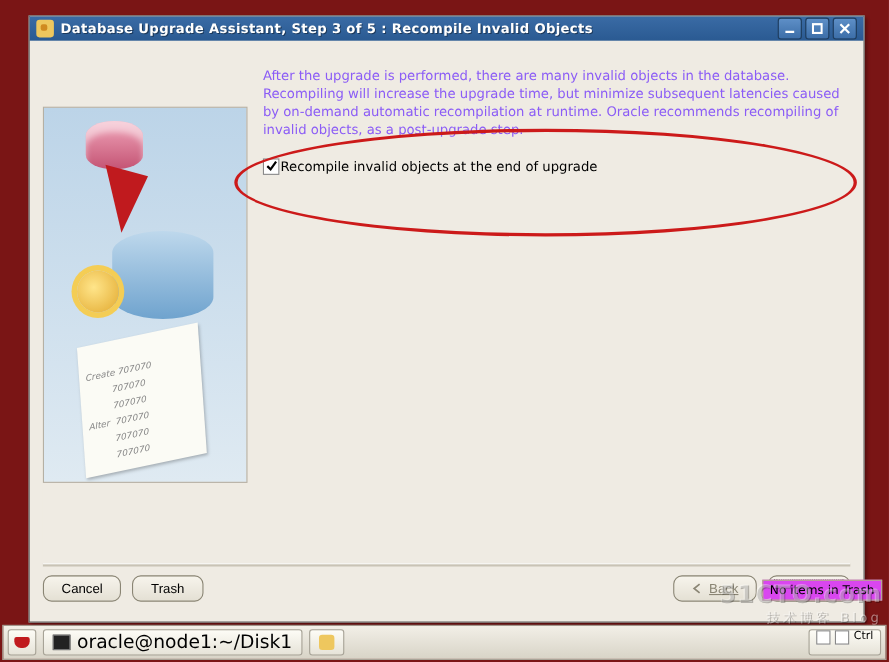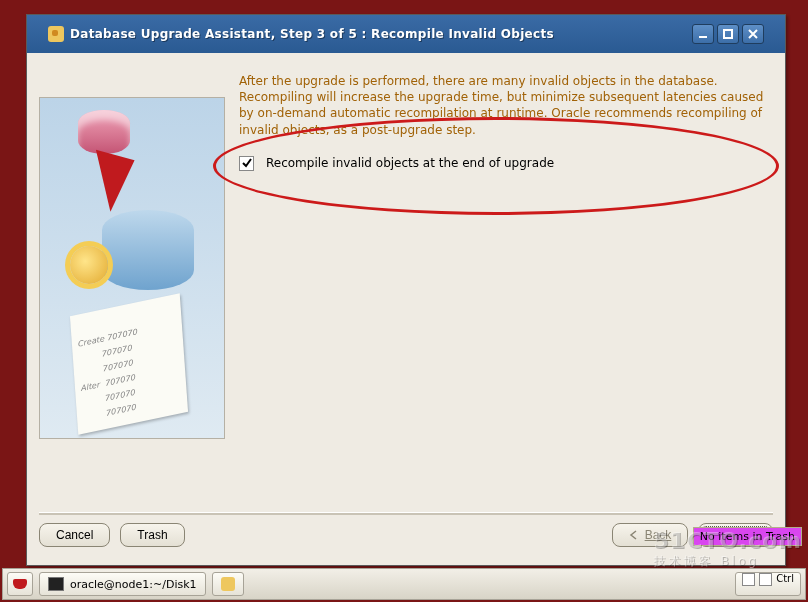--- a/index.html
+++ b/index.html
@@ -1,62 +1,62 @@
 <!DOCTYPE html>
 <html><head>
 <meta charset="utf-8">
 <style>
   html,body{margin:0;padding:0;width:808px;height:602px;font-family:"DejaVu Sans",Arial,sans-serif;font-size:12px;background:#7a1515;overflow:hidden}
   
   .dialog{position:absolute;left:26px;top:14px;width:758px;height:550px;background:#efebe3;border:1px solid #5a5a5a;box-shadow:2px 2px 3px rgba(0,0,0,.3)}
-  .titlebar{height:38px;background:linear-gradient(#3a6ba5,#2a5a92);display:flex;align-items:center;padding:0 21px;color:#fff;font-weight:bold;text-shadow:1px 1px 0 rgba(0,0,0,.4)}
+  .titlebar{height:22px;background:linear-gradient(#3a6ba5,#2a5a92);display:flex;align-items:center;padding:0 6px;color:#fff;font-weight:bold;text-shadow:1px 1px 0 rgba(0,0,0,.4)}
   .titlebar .icon{width:16px;height:16px;margin-right:6px;background:#eec75e;border-radius:3px;position:relative}
   .titlebar .icon::after{content:"";position:absolute;top:4px;left:4px;width:6px;height:6px;background:#d08a20;border-radius:2px}
   .titlebar .title{flex:1;letter-spacing:.3px}
   .winbtns{display:flex;gap:3px}
   .winbtn{width:20px;height:18px;background:linear-gradient(#5e8fc7,#3c6ea8);border:1px solid #1f3d5e;border-radius:3px;display:flex;align-items:center;justify-content:center;color:#fff;cursor:pointer}
   .winbtn svg{width:10px;height:10px;stroke:#fff;stroke-width:2;fill:none}
   
   .content{position:absolute;left:12px;top:42px;right:12px;bottom:56px;background:#efebe3;display:flex}
   .sidebar-img{width:184px;height:340px;margin-right:14px;margin-top:40px;background:linear-gradient(#bcd4e8,#dfeaf2);border:1px solid #b5b0a4;position:relative;overflow:hidden}
   
   .db-top{position:absolute;left:38px;top:12px;width:52px;height:44px;border-radius:50%/30%;background:linear-gradient(#f0a4b9,#c45474);box-shadow:inset 0 10px 6px rgba(255,255,255,.5)}
   .arrow-red{position:absolute;left:48px;top:56px;width:0;height:0;border-left:30px solid transparent;border-right:10px solid transparent;border-top:56px solid #c01a1e;transform:rotate(15deg)}
   .db-bot{position:absolute;left:62px;top:112px;width:92px;height:80px;background:linear-gradient(#bed8ec,#6fa3ce);border-radius:50%/25%}
   .gear{position:absolute;left:30px;top:148px;width:38px;height:38px;border-radius:50%;background:radial-gradient(circle at 40% 40%,#ffe58a,#e2a92e);box-shadow:0 0 0 5px #f4cd55}
   .scroll{position:absolute;left:34px;top:206px;width:110px;height:120px;background:#fbfbf5;transform:skewY(-8deg) rotate(-4deg);box-shadow:1px 2px 3px rgba(0,0,0,.25)}
   .scroll::before{content:"Create 707070\A          707070\A          707070\A Alter  707070\A          707070\A          707070";white-space:pre;font-size:8px;color:#888;font-style:italic;position:absolute;left:6px;top:22px;line-height:15px}
   
   .pane{flex:1;position:relative}
-  .desc{color:#a16207;line-height:1.35;margin-top:16px}
-  .checkrow{margin-top:18px;display:flex;align-items:center;gap:12px}
+  .desc{color:#8b5cf6;line-height:1.35;margin-top:4px}
+  .checkrow{margin-top:18px;display:flex;align-items:center;gap:1px}
   .chk{width:13px;height:13px;border:1px solid #888;background:#fff;display:inline-flex;align-items:center;justify-content:center}
   .chk svg{width:10px;height:10px;stroke:#000;stroke-width:2;fill:none}
   .ellipse{position:absolute;left:-26px;top:60px;width:560px;height:92px;border:3px solid #cc1a1a;border-radius:50%;pointer-events:none}
   
   .divider{position:absolute;left:12px;right:12px;bottom:50px;height:2px;background:#c9c3b5;border-top:1px solid #fff}
   .btnbar{position:absolute;left:12px;right:12px;bottom:12px;height:30px;display:flex;align-items:flex-start}
   .btn{height:24px;padding:0 16px;border:1px solid #8a8574;border-radius:8px;background:linear-gradient(#f7f4ec,#e4e0d4);display:inline-flex;align-items:center;gap:6px;cursor:pointer;font-size:12px}
   .btn.dotted{outline:1px dotted #555;outline-offset:-4px}
   .btn.disabled{color:#8a8574}
   .btn .arw{width:10px;height:10px}
   .gapL{margin-left:10px}
   .spacer{flex:1}
   
   .trash-tip{position:absolute;right:6px;bottom:56px;background:#d946ef;border:1px solid #b3ad89;padding:2px 6px;font-size:11px}
   .taskbar{position:absolute;left:2px;right:2px;bottom:2px;height:30px;background:linear-gradient(#f2efe7,#d8d4c7);border:1px solid #a7a397;display:flex;align-items:center;gap:6px;padding:0 4px}
-  .tbtn{height:22px;border:1px solid #a7a397;border-radius:3px;background:linear-gradient(#fdfcf6,#e6e3d8);padding:0 8px;display:flex;align-items:center;gap:6px;font-size:11px;max-width:330px;overflow:hidden;white-space:nowrap}
+  .tbtn{height:22px;border:1px solid #a7a397;border-radius:3px;background:linear-gradient(#fdfcf6,#e6e3d8);padding:0 8px;display:flex;align-items:center;gap:6px;font-size:17px;max-width:330px;overflow:hidden;white-space:nowrap}
   .tbtn.start{width:24px;padding:0;justify-content:center}
   .hat{width:14px;height:10px;background:#c01a1e;border-radius:2px 2px 6px 6px}
   .term{width:14px;height:12px;background:#222;border:1px solid #777}
   .dico{width:14px;height:14px;background:#eec75e;border-radius:3px}
   .tray{margin-left:auto;height:22px;padding:0 6px;border:1px solid #a7a397;border-radius:3px;background:linear-gradient(#fdfcf6,#e6e3d8);display:flex;align-items:flex-start;gap:4px;font-size:10px}
   .tray .sq{width:11px;height:11px;border:1px solid #888;background:#fff}
   .wm{position:absolute;right:6px;bottom:32px;font-size:22px;font-weight:900;letter-spacing:1px;color:rgba(255,255,255,.35);text-shadow:1px 1px 0 rgba(0,0,0,.25);pointer-events:none}
-  .wm small{display:block;font-size:12px;font-weight:normal;color:rgba(255,255,255,.45);letter-spacing:3px}
+  .wm small{display:block;font-size:12px;font-weight:normal;text-align:right;color:rgba(255,255,255,.45);letter-spacing:3px}
 </style>
 </head>
 <body>
 
 <div class="dialog">
   <div class="titlebar">
     <span class="icon"></span>
     <span class="title">Database Upgrade Assistant, Step 3 of 5 : Recompile Invalid Objects</span>
     <div class="winbtns">
       <div class="winbtn">

